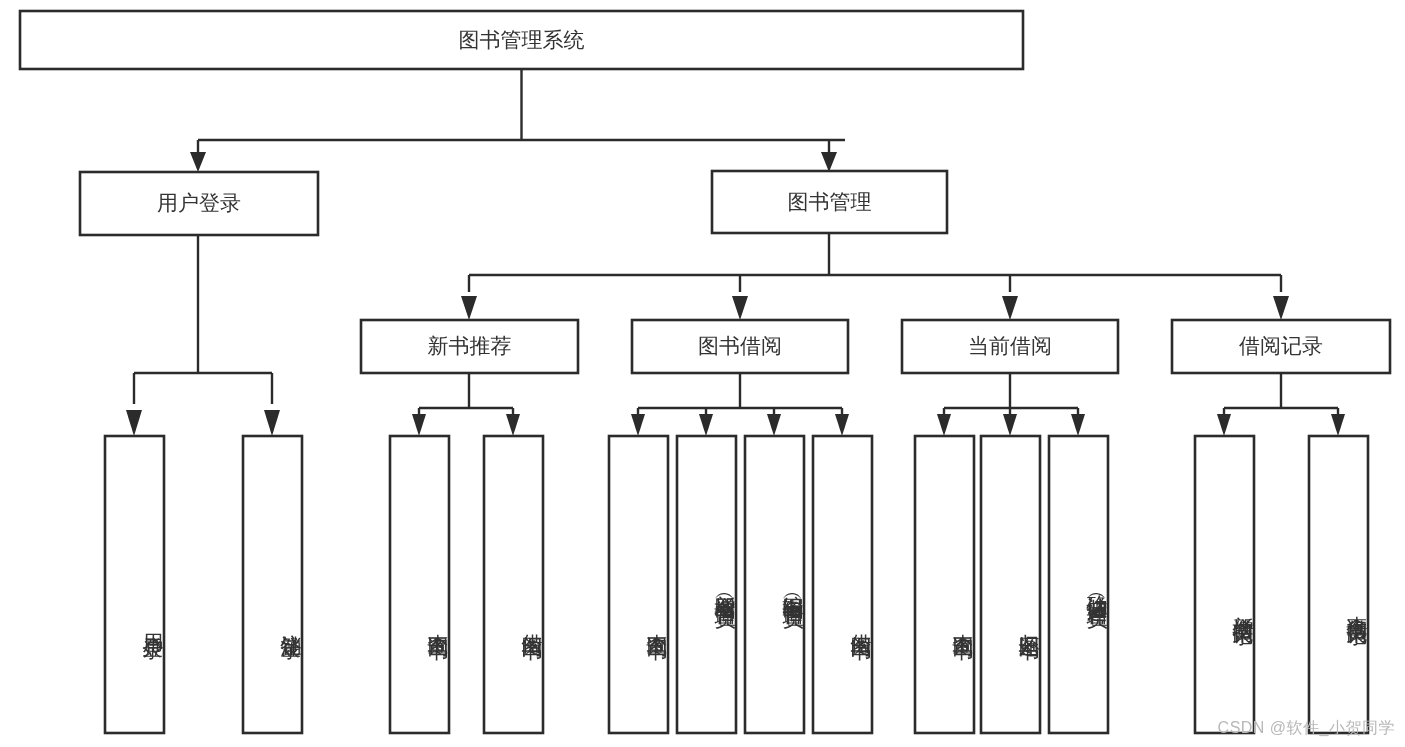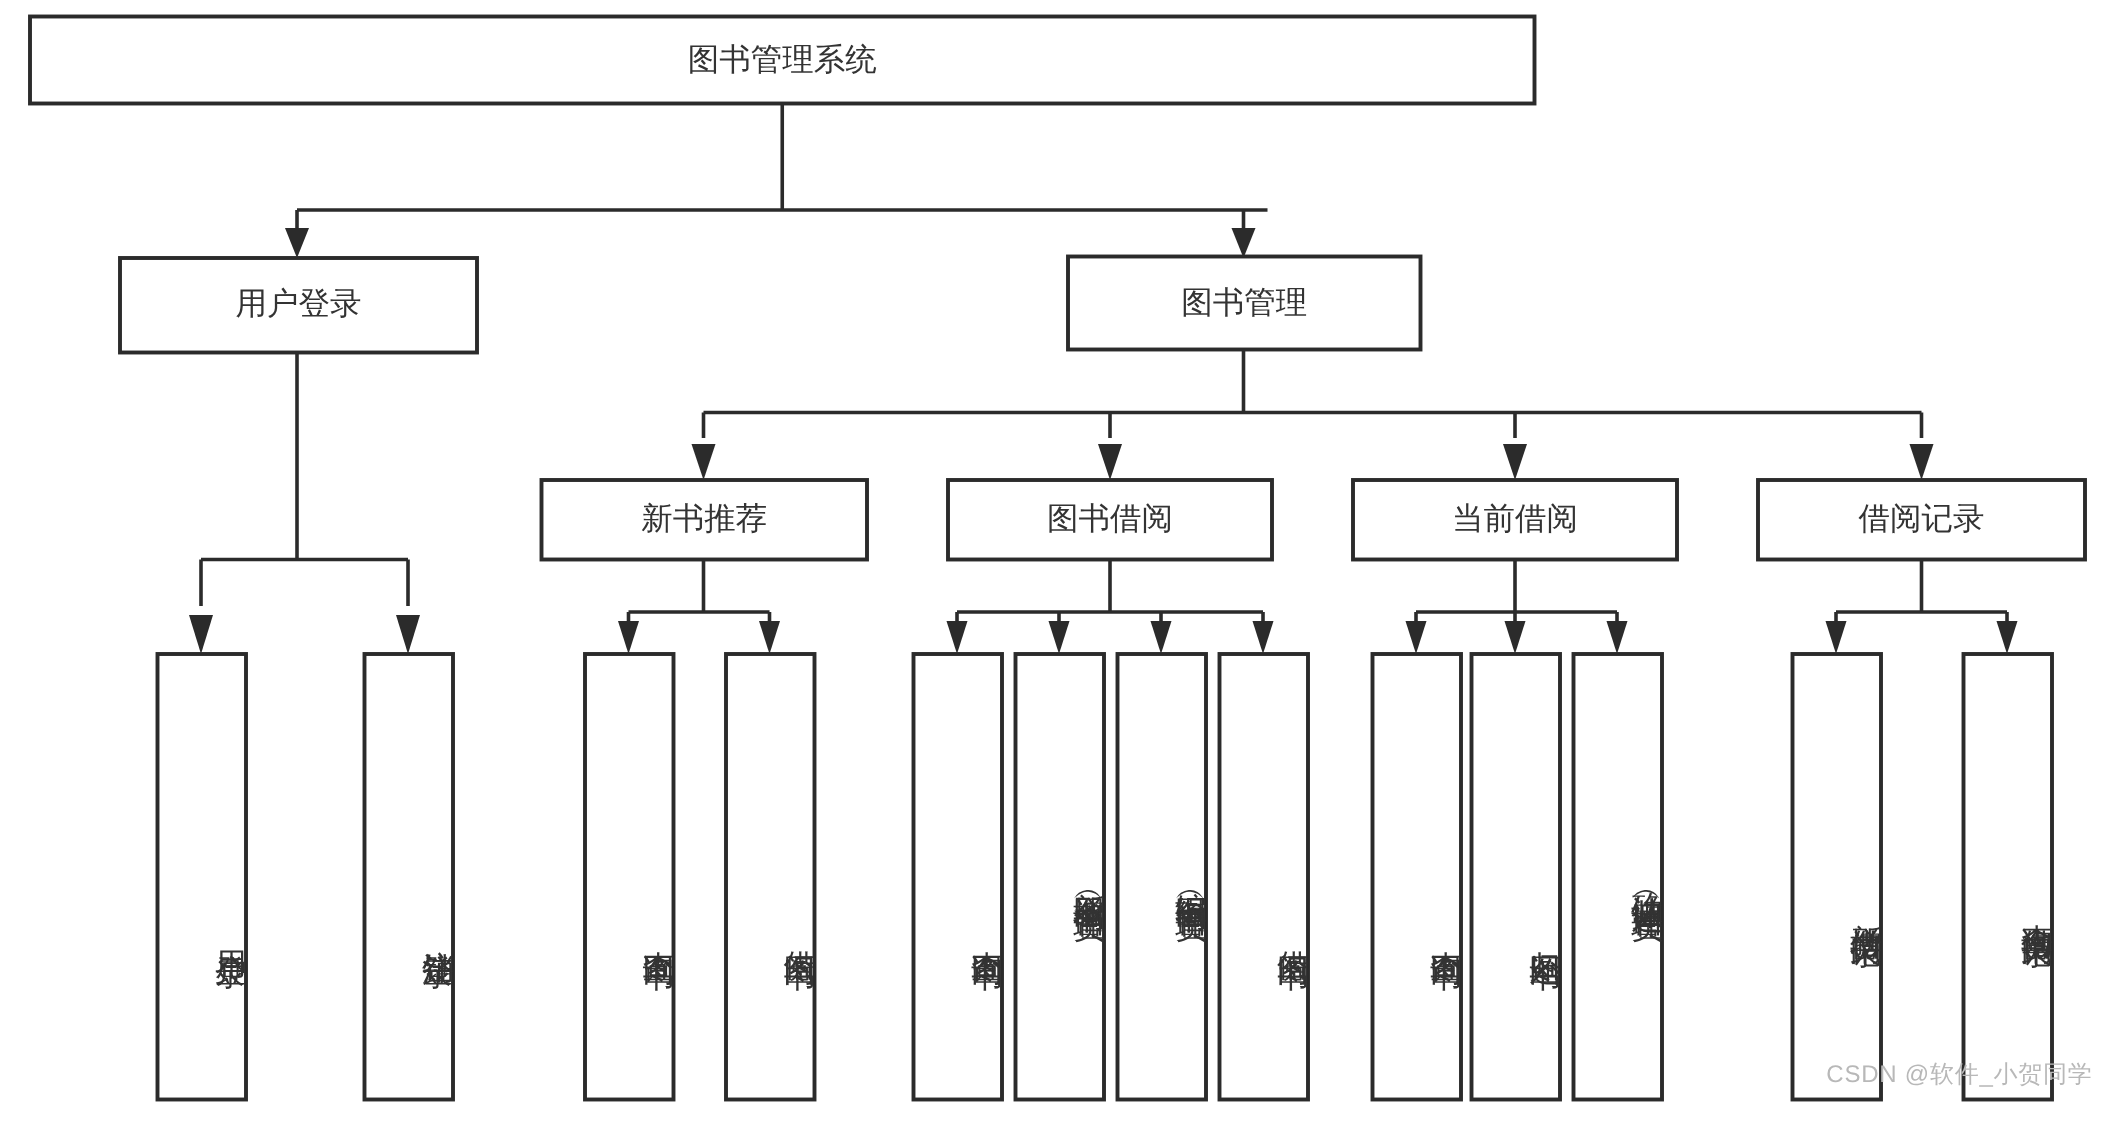--- a/index.html
+++ b/index.html
@@ -52,21 +52,21 @@
     font-size: 21px;
     line-height: 1.0;
     color: #333333;
     letter-spacing: 2px;
     white-space: nowrap;
     pointer-events: none;
   }
   .watermark {
     position: absolute;
     right: 10px;
-    bottom: 20px;
+    bottom: 8px;
     font-size: 16px;
     color: #b8b8b8;
     letter-spacing: 0.5px;
     white-space: nowrap;
   }
 </style>
 </head>
 <body>
 
 <div id="diagram-root">

